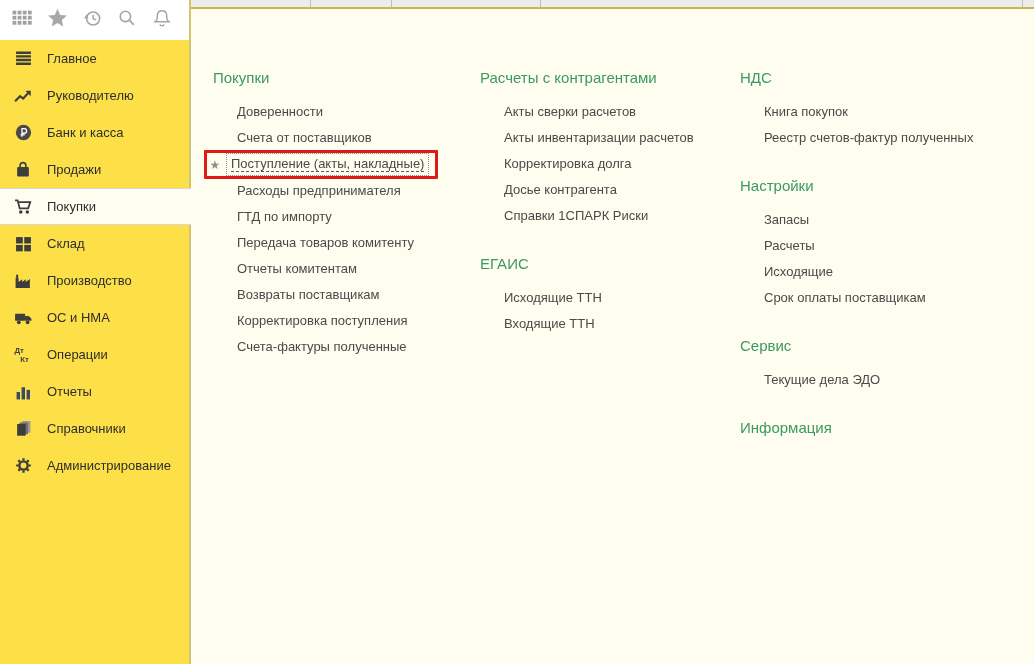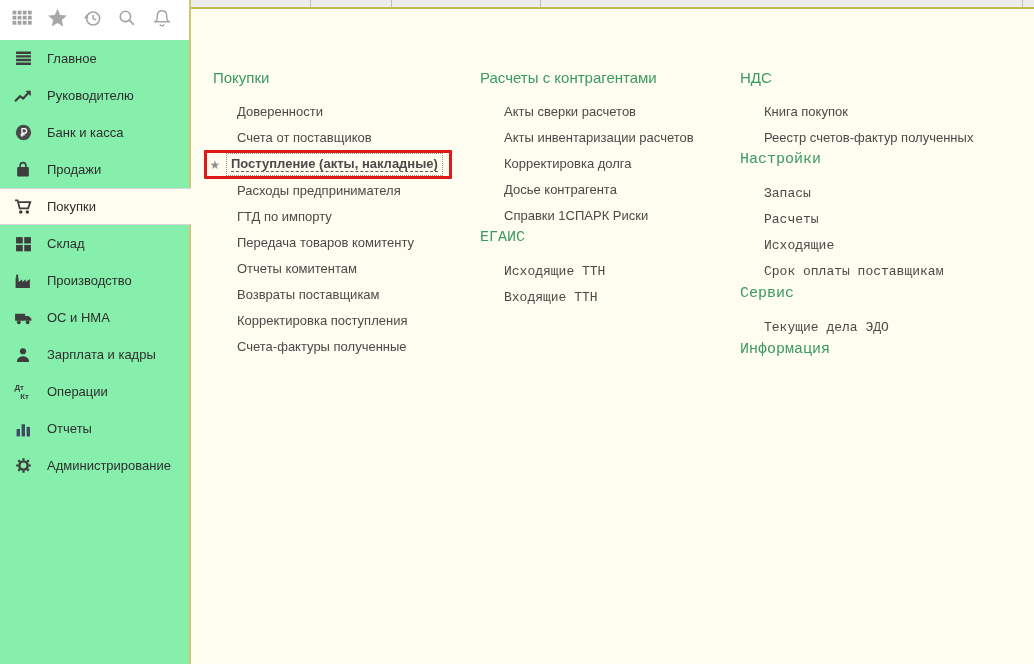--- a/index.html
+++ b/index.html
@@ -5,21 +5,21 @@
   html,body{margin:0;padding:0;}
   body{
     width:1034px;height:664px;overflow:hidden;background:#fff;
     font-family:"Liberation Sans","DejaVu Sans",sans-serif;
     -webkit-font-smoothing:antialiased;
   }
   .app{display:flex;width:1034px;height:664px;}
 
   
   .sidebar{
-    width:191px;flex:none;background:#86efac;
+    width:191px;flex:none;background:#fde047;
     border-right:2px solid #d2c470;box-sizing:border-box;
     display:flex;flex-direction:column;
   }
   .toolbar{
     height:40px;background:#ffffff;flex:none;
     display:flex;align-items:center;justify-content:space-between;
     padding:0 14px 0 10px;
   }
   .tbtn{display:flex;align-items:center;justify-content:center;width:26px;height:26px;cursor:pointer;}
   .nav{flex:1;}
@@ -40,32 +40,32 @@
   .tabstrip{height:7px;background:#ececec;border-bottom:2px solid #c3b94f;position:relative;}
   .tabstrip .tick{position:absolute;top:0;bottom:0;width:1px;background:#bdbdbd;}
 
   .content{display:flex;margin-top:60px;padding-left:22px;align-items:flex-start;}
   .col{box-sizing:border-box;}
   .col1{width:267px;flex:none;}
   .col2{width:260px;flex:none;}
   .col3{flex:1;}
 
   .section-title{color:#3b9a62;font-size:15px;line-height:18px;margin-bottom:12px;cursor:default;}
-  .section + .section{font-family:Liberation Mono, monospace;}
+  .section + .section{margin-top:26px;}
   .menu-item{
     font-size:13px;line-height:26px;color:#4a4a4a;
     padding-left:24px;cursor:pointer;white-space:nowrap;
   }
   .menu-item.featured{
     display:flex;width:max-content;align-items:center;
     border:3px solid #df1a16;border-radius:1px;
     margin:-1px 0 -1px -9px;padding:0 6px 0 1px;line-height:18px;
   }
   .fav-star{font-size:12px;color:#8f8f8f;margin-right:4px;width:14px;text-align:center;cursor:pointer;}
-  .focus-frame{border:1px dotted #8f8f8f;padding:1px 4px 2px 4px;cursor:pointer;font-weight:bold;}
+  .focus-frame{border:1px dotted #8f8f8f;padding:1px 4px 2px 4px;cursor:pointer;}
   .dashed{border-bottom:1px dashed #5a5a5a;padding-bottom:0px;}
 </style>
 </head>
 <body>
 
 <div class="app">
   <aside class="sidebar">
     <div class="toolbar">
         <div class="tbtn">
           <span class="icn"><svg width="22" height="16" viewBox="0 0 21 15">
@@ -180,45 +180,46 @@
               <rect x="1" y="3.5" width="9.5" height="6.5" rx="0.5" fill="#3d3d3d"></rect>
               <path d="M10.5 5.5h3.4l2.6 2.8v1.7h-6z" fill="#3d3d3d"></path>
               <circle cx="4.6" cy="11.6" r="1.8" fill="#3d3d3d"></circle>
               <circle cx="12.9" cy="11.6" r="1.8" fill="#3d3d3d"></circle>
             </svg>
           </span>
           <span>ОС и НМА</span>
         </div>
         <div class="nav-item">
           <span class="icn">
-            <svg width="16" height="16" viewBox="0 0 15 15">
-              <circle cx="7.5" cy="4" r="2.9" fill="#3d3d3d"></circle>
-              <path d="M1.8 14c0-3.2 2.5-5.3 5.7-5.3s5.7 2.1 5.7 5.3z" fill="#3d3d3d"></path>
-            </svg>
-          </span>
-          <span>Зарплата и кадры</span>
-        </div>
-        <div class="nav-item">
-          <span class="icn">
             <svg width="18" height="17" viewBox="0 0 17 16">
               <text x="0.5" y="7" font-size="7.4" font-weight="bold" fill="#3d3d3d" font-family="Liberation Sans, DejaVu Sans, sans-serif">Дт</text>
               <text x="5.8" y="15.4" font-size="7.4" font-weight="bold" fill="#3d3d3d" font-family="Liberation Sans, DejaVu Sans, sans-serif">Кт</text>
             </svg>
           </span>
           <span>Операции</span>
         </div>
         <div class="nav-item">
           <span class="icn">
             <svg width="17" height="16" viewBox="0 0 16 15">
               <rect x="1.5" y="7.5" width="3.2" height="7" fill="#3c4a63"></rect>
               <rect x="6.2" y="3" width="3.2" height="11.5" fill="#3c4a63"></rect>
               <rect x="10.9" y="5.5" width="3.2" height="9" fill="#3c4a63"></rect>
             </svg>
           </span>
           <span>Отчеты</span>
+        </div>
+        <div class="nav-item">
+          <span class="icn">
+            <svg width="17" height="17" viewBox="0 0 16 16">
+              <rect x="6.5" y="1" width="8" height="11" fill="#9a9a9a"></rect>
+              <rect x="4.2" y="2.4" width="8" height="11" fill="#6e6e6e"></rect>
+              <rect x="2" y="3.8" width="8" height="11" fill="#3d3d3d"></rect>
+            </svg>
+          </span>
+          <span>Справочники</span>
         </div>
         <div class="nav-item">
           <span class="icn">
             <svg width="17" height="17" viewBox="0 0 16 16">
               <g stroke="#3d3d3d" stroke-width="2.1">
                 <path d="M8 1.1v2.2M8 12.7v2.2M1.1 8h2.2M12.7 8h2.2M3.1 3.1l1.5 1.5M11.4 11.4l1.5 1.5M12.9 3.1l-1.5 1.5M4.6 11.4l-1.5 1.5"></path>
               </g>
               <circle cx="8" cy="8" r="3.9" fill="none" stroke="#3d3d3d" stroke-width="2.3"></circle>
             </svg>
           </span>

